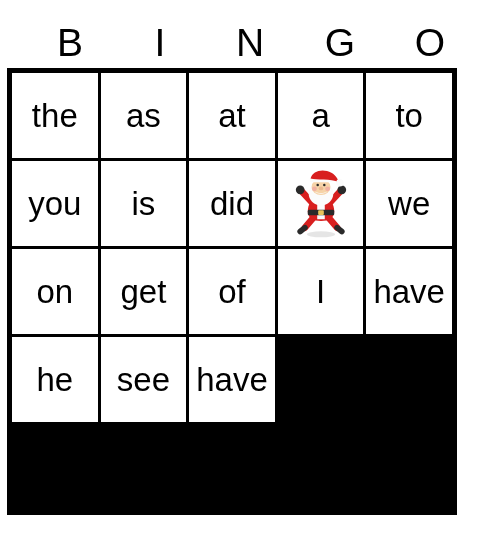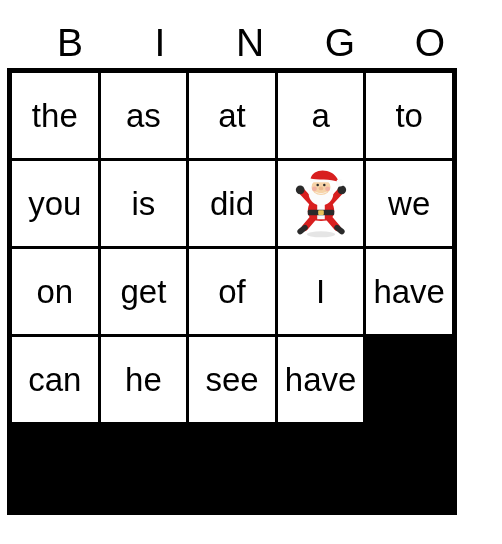--- a/index.html
+++ b/index.html
@@ -188,23 +188,20 @@
       </div>
     <div class="cell">
         <span class="cell-text">of</span>
       </div>
     <div class="cell">
         <span class="cell-text">I</span>
       </div>
     <div class="cell">
         <span class="cell-text">have</span>
       </div>
-    <div class="cell">
-        <span class="cell-text">can</span>
-      </div>
 
     <div class="cell">
         <span class="cell-text">he</span>
       </div>
     <div class="cell">
         <span class="cell-text">see</span>
       </div>
     <div class="cell">
         <span class="cell-text">have</span>
       </div>

